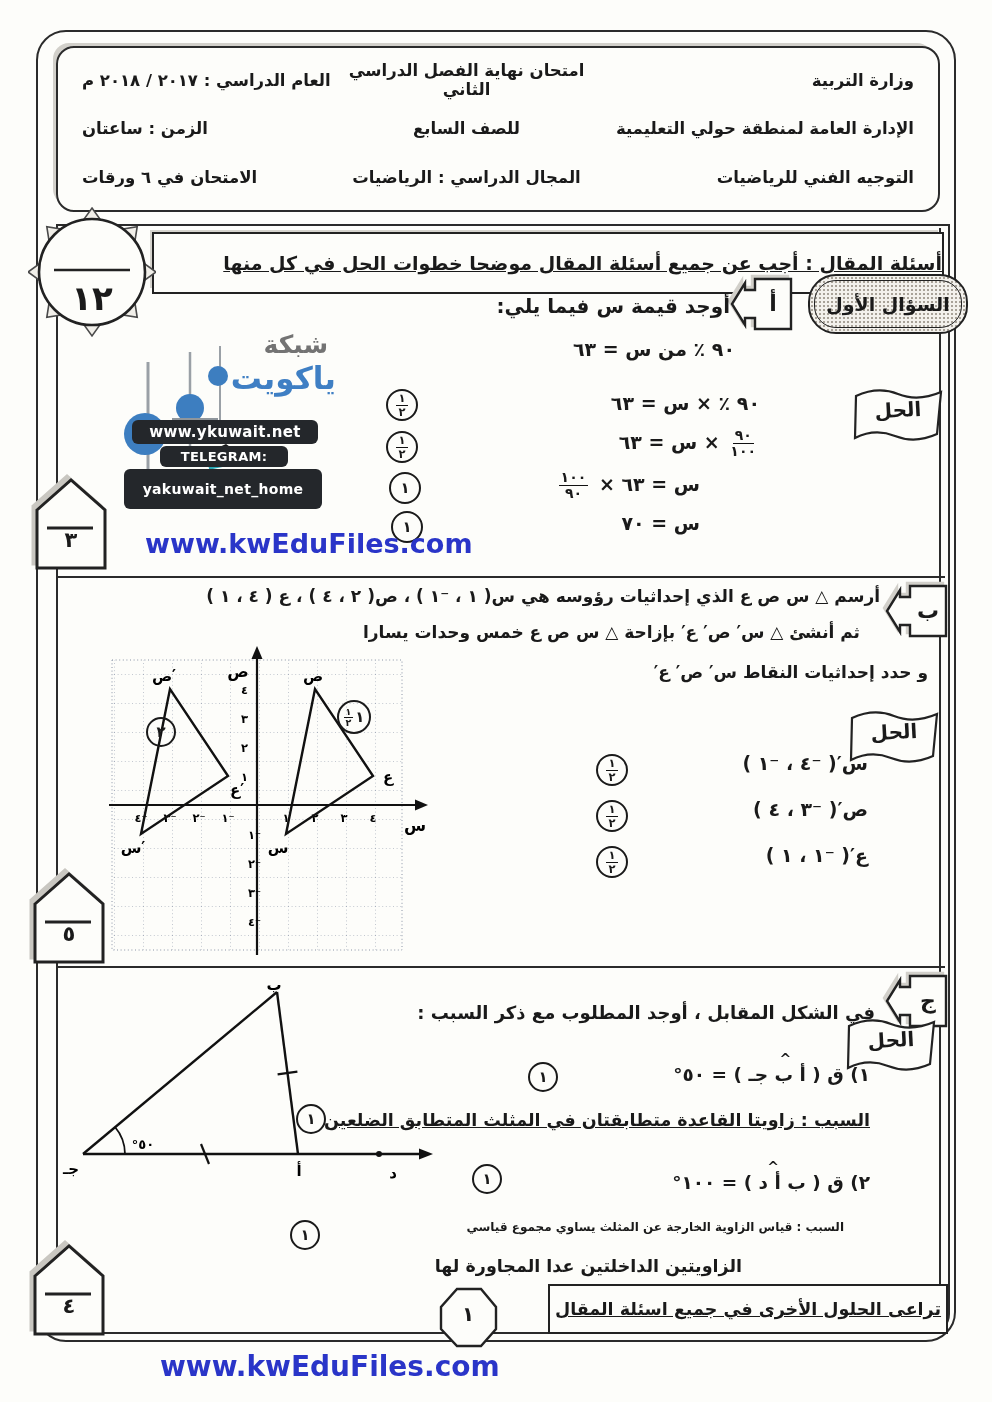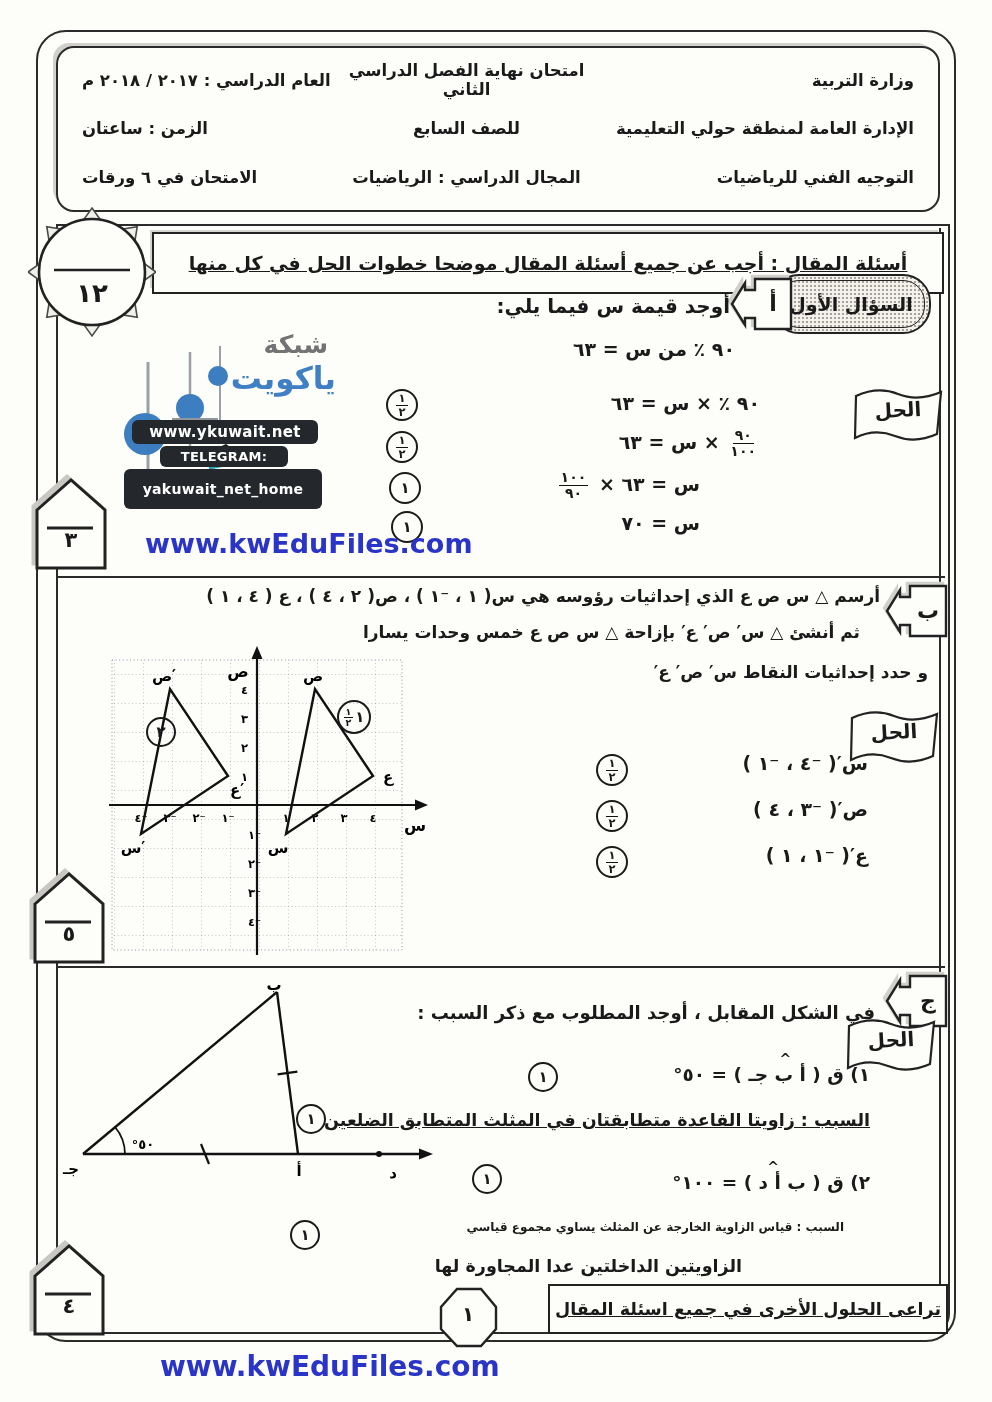--- a/index.html
+++ b/index.html
@@ -13,25 +13,25 @@
   .right-double{left:939px;top:228px;width:2px;height:1092px;background:#2b2b2b;}
   .header-box{left:56px;top:46px;width:884px;height:166px;border:2.5px solid #2b2b2b;border-radius:18px;
               box-shadow:-5px -5px 0 -2px #d2d0ca;display:grid;grid-template-rows:repeat(3,1fr);
               padding:8px 24px;box-sizing:border-box;direction:rtl;}
   .h-row{display:grid;grid-template-columns:1.25fr 1.05fr 1fr;align-items:center;font-size:16.5px;font-weight:bold;}
   .h-right{text-align:right;}
   .h-center{text-align:center;}
   .h-left{text-align:left;}
 
   .instruction-box{left:152px;top:232px;width:788px;height:58px;border:2.2px solid #222;
-      box-shadow:-4px -4px 0 -2px #d6d4ce;display:flex;align-items:center;justify-content:center;background:#fdfdfa;}
+      box-shadow:-4px -4px 0 -2px #d6d4ce;display:flex;align-items:center;justify-content:flex-end;background:#fdfdfa;}
   .instruction-box span{font-size:19px;font-weight:bold;text-decoration:underline;direction:rtl;}
 
   
-  .q-pill{left:771px;top:274px;width:156px;height:56px;border:2px solid #222;border-radius:28px;
+  .q-pill{left:808px;top:274px;width:156px;height:56px;border:2px solid #222;border-radius:28px;
       outline:1.6px solid #222;outline-offset:-7px;background-color:#f3f1ec;
       background-image:radial-gradient(#a8a298 1px,transparent 1.15px);background-size:4px 4px;
       display:flex;align-items:center;justify-content:center;}
   .q-pill span{font-size:19px;font-weight:bold;}
   .arrow-badge{width:64px;height:58px;}
   .arrow-badge svg{filter:drop-shadow(-3px -3px 0 #d2d0ca);}
   .arrow-badge .letter{position:absolute;left:26px;top:0;width:36px;height:56px;display:flex;align-items:center;justify-content:center;
       font-size:22px;font-weight:bold;}
 
   
@@ -46,21 +46,21 @@
   .eq .vf{font-size:14px;margin:0 4px;vertical-align:middle;}
 
   .eq{position:absolute;font-size:19px;font-weight:bold;white-space:nowrap;direction:rtl;}
   .txt{position:absolute;font-weight:bold;white-space:nowrap;direction:rtl;}
 
   
   .pentagon{width:82px;height:102px;}
   .pentagon svg{filter:drop-shadow(-4px -4px 0 #c9c7c1);}
   .pentagon .num{position:absolute;left:0;top:56px;width:80px;text-align:center;font-size:21px;font-weight:bold;}
   .total-badge{left:28px;top:206px;width:128px;height:132px;}
-  .total-badge .num{position:absolute;left:0;top:72px;width:128px;text-align:center;font-size:26px;font-weight:bold;}
+  .total-badge .num{position:absolute;left:0;top:72px;width:128px;text-align:center;font-size:34px;font-weight:bold;}
   .octagon{left:438px;top:1286px;width:60px;height:62px;}
   .octagon .num{position:absolute;left:0;top:16px;width:60px;text-align:center;font-size:20px;font-weight:bold;}
 
   
   .logo{left:112px;top:330px;width:228px;height:176px;}
   .lg-shabaka{position:absolute;right:12px;top:0;color:#737373;font-size:25px;font-weight:bold;}
   .lg-yakuwait{position:absolute;right:4px;top:30px;color:#3f7fc4;font-size:31px;font-weight:bold;}
   .lg-bar{position:absolute;background:#24272b;color:#fff;border-radius:6px;display:flex;align-items:center;justify-content:center;
           font-weight:bold;letter-spacing:.3px;}
   .site-link{position:absolute;color:#2a35c8;font-weight:bold;direction:ltr;}

